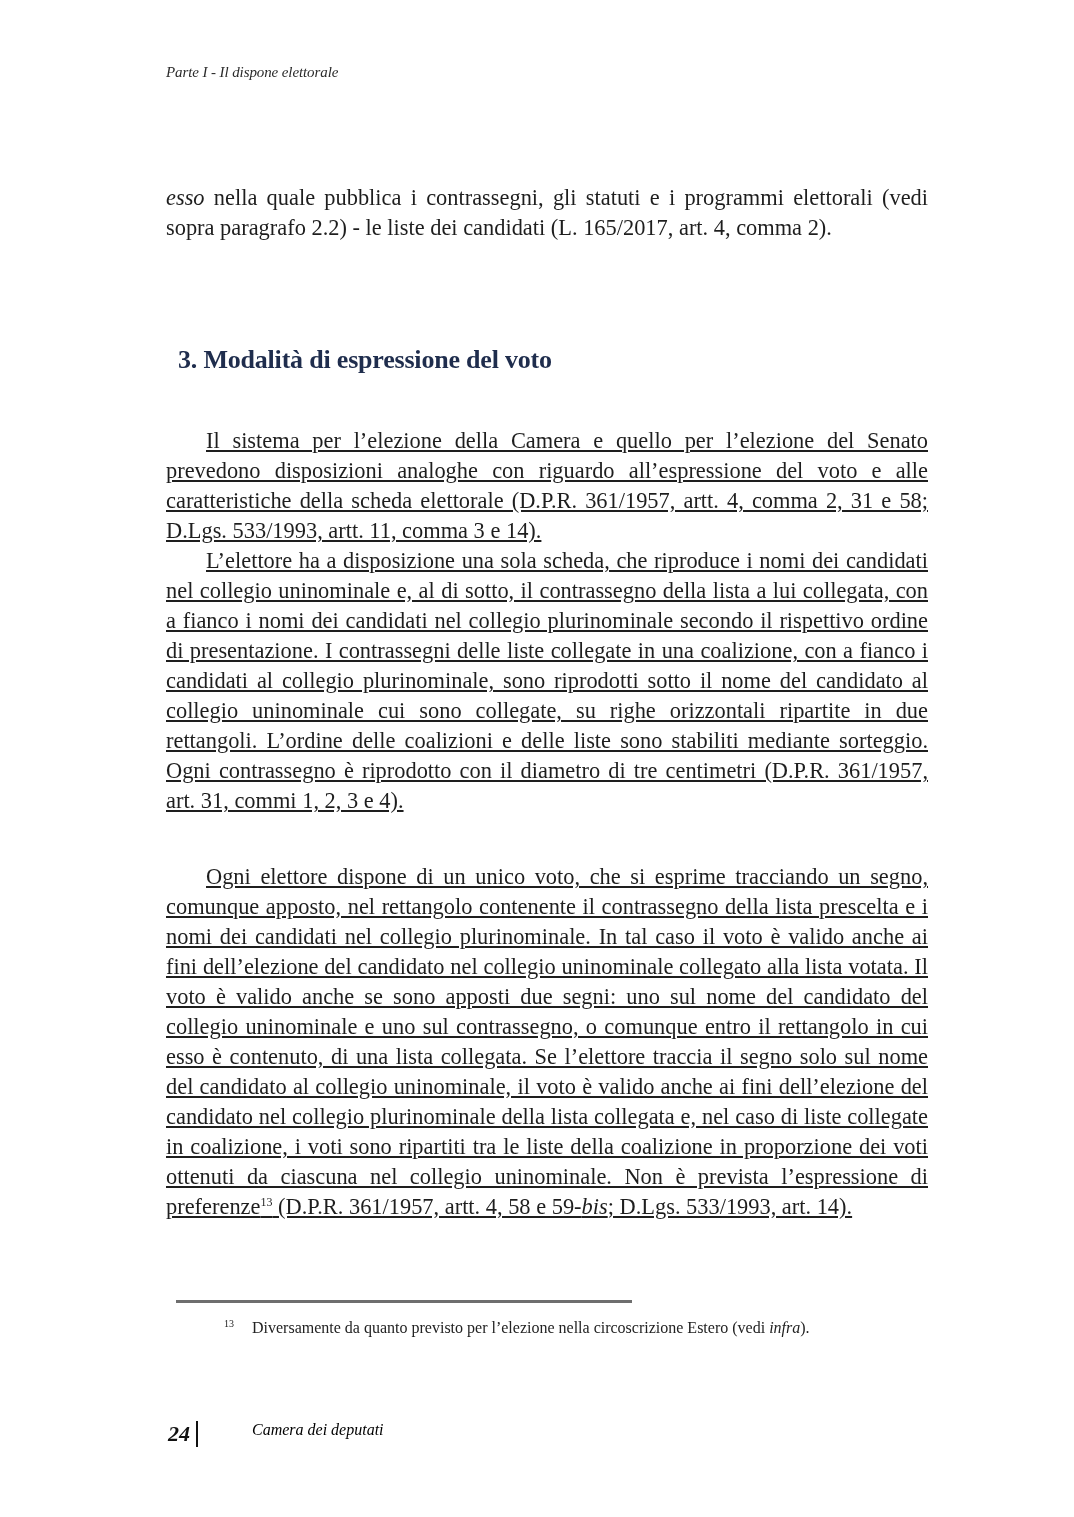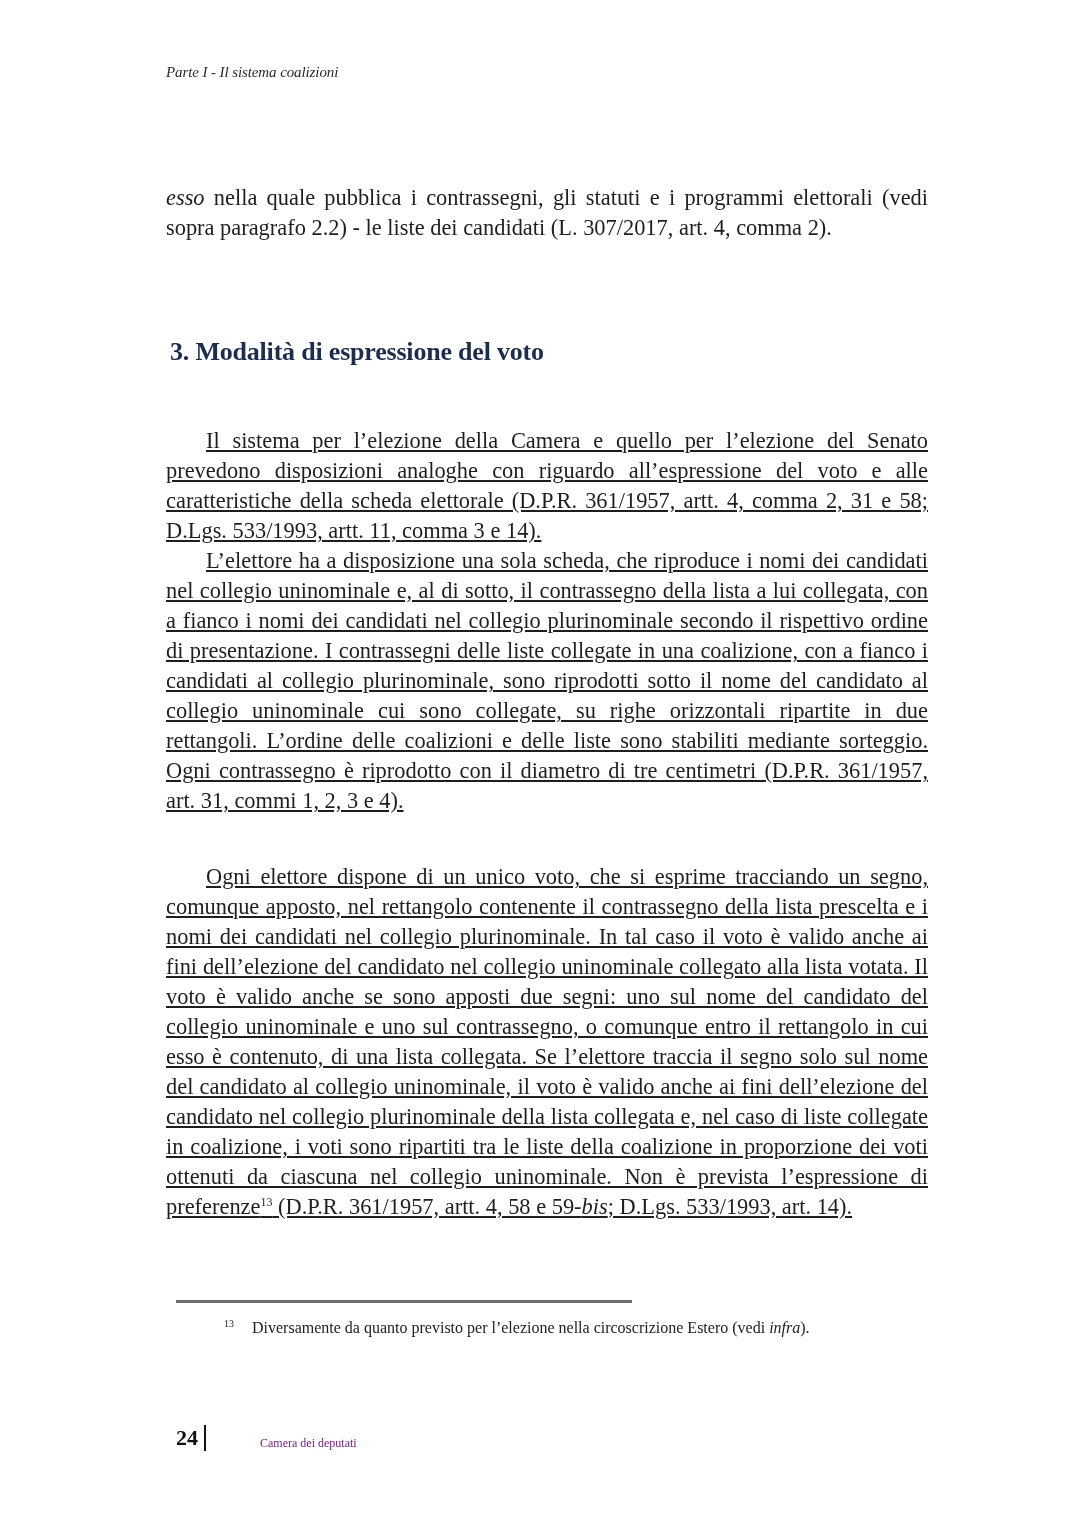--- a/index.html
+++ b/index.html
@@ -37,21 +37,21 @@
       margin: 0;
       text-align-last: left;
     }
     .cont-para {
       top: 183px;
     }
     .section-heading {
       position: absolute;
       left: 166px;
       top: 333px;
-      margin: 4px;
+      margin: 12px;
       font-size: 26px;
       font-weight: bold;
       color: #1f2d4d;
       letter-spacing: -0.2px;
     }
     .body-block {
       top: 426px;
       text-decoration: underline;
     }
     .body-block p.indent {
@@ -84,50 +84,51 @@
       margin-left: 48px;
     }
     .footnote .fn-num {
       font-size: 10px;
       vertical-align: super;
       display: inline-block;
       width: 28px;
     }
     .folio {
       position: absolute;
-      left: 176px;
+      left: 168px;
       top: 1421px;
       height: 30px;
       display: flex;
-      align-items: flex-end;
+      align-items: flex-start;
+      font-style: italic;
     }
     .folio .page-num {
       font-size: 22px;
       font-weight: bold;
       color: #111;
     }
     .folio .folio-bar {
       width: 2px;
       height: 26px;
       background: #111;
       margin-left: 6px;
     }
     .folio .publisher {
       margin-left: 54px;
-      font-size: 12px;
-      color: #701a75;
+      font-size: 16px;
+      color: #000000;
     }
   </style>
 </head>
 <body>
 
-<div class="running-head">Parte I - Il sistema coalizioni</div>
+<div class="running-head">Parte I - Il dispone elettorale</div>
 
 <div class="page-text cont-para">
-  <p><span class="it">esso</span><span> nella quale pubblica i contrassegni, gli statuti e i programmi elettorali (vedi sopra paragrafo 2.2) - le liste dei candidati (L. 307/2017, art. 4, comma 2).</span></p>
+  <p><span class="it">esso</span><span> nella quale pubblica i contrassegni, gli statuti e i programmi elettorali (vedi sopra paragrafo 2.2) - le liste dei candidati (L. 165/2017, art. 4, comma 2).</span></p>
 </div>
 
 <h2 class="section-heading">3. Modalità di espressione del voto</h2>
 
 <div class="page-text body-block">
   <p class="indent">Il sistema per l’elezione della Camera e quello per l’elezione del Senato prevedono disposizioni analoghe con riguardo all’espressione del voto e alle caratteristiche della scheda elettorale (D.P.R. 361/1957, artt. 4, comma 2, 31 e 58; D.Lgs. 533/1993, artt. 11, comma 3 e 14).</p>
   <p class="indent">L’elettore ha a disposizione una sola scheda, che riproduce i nomi dei candidati nel collegio uninominale e, al di sotto, il contrassegno della lista a lui collegata, con a fianco i nomi dei candidati nel collegio plurinominale secondo il rispettivo ordine di presentazione. I contrassegni delle liste collegate in una coalizione, con a fianco i candidati al collegio plurinominale, sono riprodotti sotto il nome del candidato al collegio uninominale cui sono collegate, su righe orizzontali ripartite in due rettangoli. L’ordine delle coalizioni e delle liste sono stabiliti mediante sorteggio. Ogni contrassegno è riprodotto con il diametro di tre centimetri (D.P.R. 361/1957, art. 31, commi 1, 2, 3 e 4).</p>
   <p class="indent gap"><span>Ogni elettore dispone di un unico voto, che si esprime tracciando un segno, comunque apposto, nel rettangolo contenente il contrassegno della lista prescelta e i nomi dei candidati nel collegio plurinominale. In tal caso il voto è valido anche ai fini dell’elezione del candidato nel collegio uninominale collegato alla lista votata. Il voto è valido anche se sono apposti due segni: uno sul nome del candidato del collegio uninominale e uno sul contrassegno, o comunque entro il rettangolo in cui esso è contenuto, di una lista collegata. Se l’elettore traccia il segno solo sul nome del candidato al collegio uninominale, il voto è valido anche ai fini dell’elezione del candidato nel collegio plurinominale della lista collegata e, nel caso di liste collegate in coalizione, i voti sono ripartiti tra le liste della coalizione in proporzione dei voti ottenuti da ciascuna nel collegio uninominale. Non è prevista l’espressione di preferenze</span><sup class="fnref">13</sup><span> (D.P.R. 361/1957, artt. 4, 58 e 59-</span><span class="it">bis</span><span>; D.Lgs. 533/1993, art. 14).</span></p>
 </div>
 

